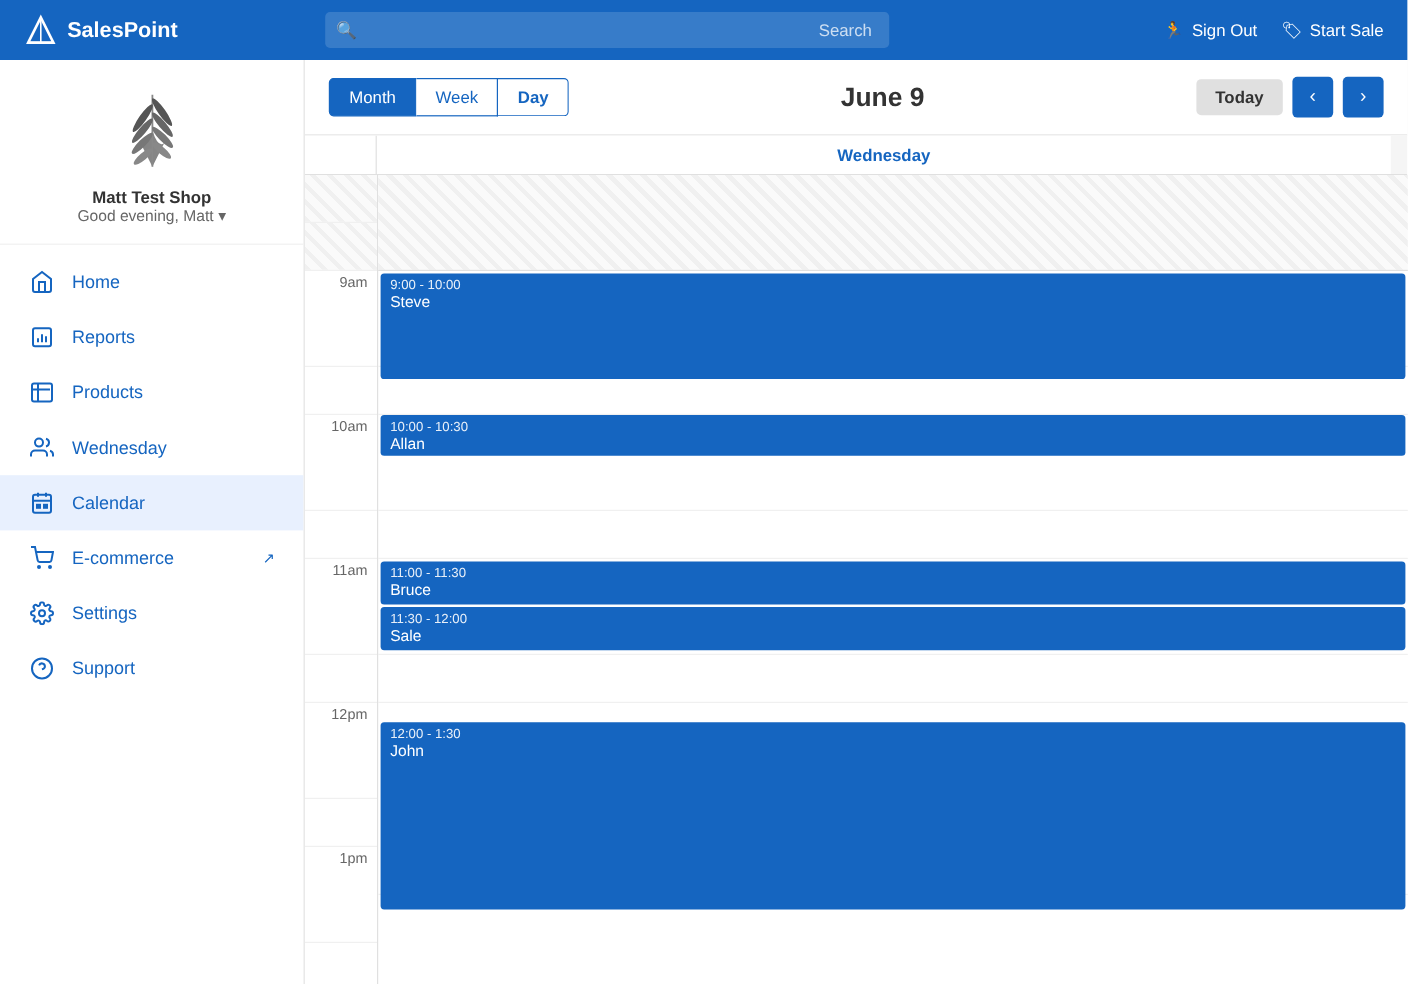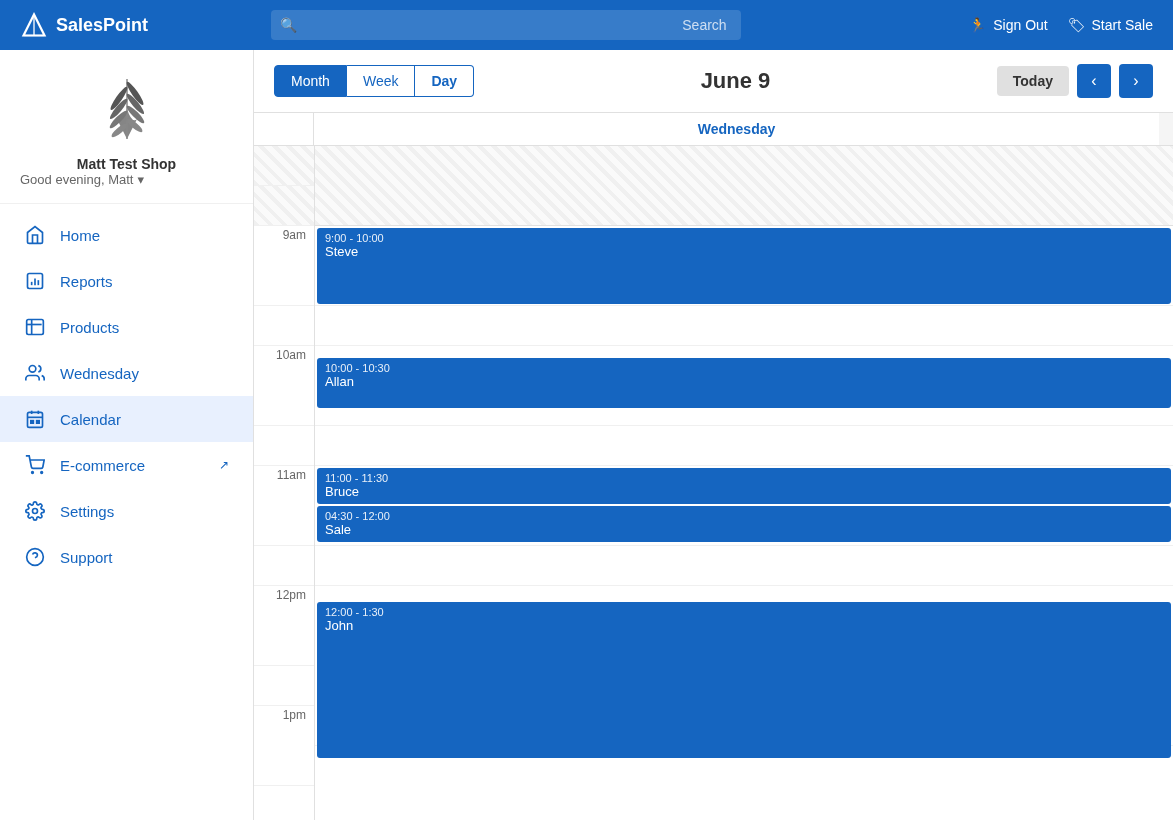--- a/index.html
+++ b/index.html
@@ -114,20 +114,21 @@
     .shop-name {
       font-weight: 600;
       font-size: 14px;
       color: #333;
     }
     .shop-greeting {
       font-size: 13px;
       color: #666;
       display: flex;
       align-items: center;
+      justify-content: center;
       gap: 4px;
       cursor: pointer;
     }
     .nav-menu {
       padding: 8px 0;
     }
     .nav-item {
       display: flex;
       align-items: center;
       gap: 14px;
@@ -564,44 +565,44 @@
 
             <div class="time-slot" style="height:40px;"></div>
 
           </div>
 
           <div class="events-column">
 
             <div class="hatched-area" style="height:80px; border-bottom:1px solid #e0e0e0;"></div>
 
             <div style="position:relative; height:80px; border-bottom:1px solid #f0f0f0;">
-              <div class="cal-event" style="top:2px; height:76px;">
+              <div class="cal-event" style="top:2px; height:88px;">
                 <div class="cal-event-time">9:00 - 10:00</div>
                 <div class="cal-event-name">Steve</div>
               </div>
             </div>
 
             <div style="height:40px; border-bottom:1px solid #f0f0f0;"></div>
 
             <div style="position:relative; height:80px; border-bottom:1px solid #f0f0f0;">
-              <div class="cal-event" style="top:12px; height:50px;">
+              <div class="cal-event" style="top:0; height:34px;">
                 <div class="cal-event-time">10:00 - 10:30</div>
                 <div class="cal-event-name">Allan</div>
               </div>
             </div>
 
             <div style="height:40px; border-bottom:1px solid #f0f0f0;"></div>
 
             <div style="position:relative; height:80px; border-bottom:1px solid #f0f0f0;">
               <div class="cal-event" style="top:2px; height:36px;">
                 <div class="cal-event-time">11:00 - 11:30</div>
                 <div class="cal-event-name">Bruce</div>
               </div>
               <div class="cal-event" style="top:40px; height:36px;">
-                <div class="cal-event-time">04:30 - 12:00</div>
+                <div class="cal-event-time">11:30 - 12:00</div>
                 <div class="cal-event-name">Sale</div>
               </div>
             </div>
 
             <div style="height:40px; border-bottom:1px solid #f0f0f0;"></div>
 
             <div style="position:relative; height:160px; border-bottom:1px solid #f0f0f0;">
               <div class="cal-event" style="top:16px; height:156px;">
                 <div class="cal-event-time">12:00 - 1:30</div>
                 <div class="cal-event-name">John</div>

